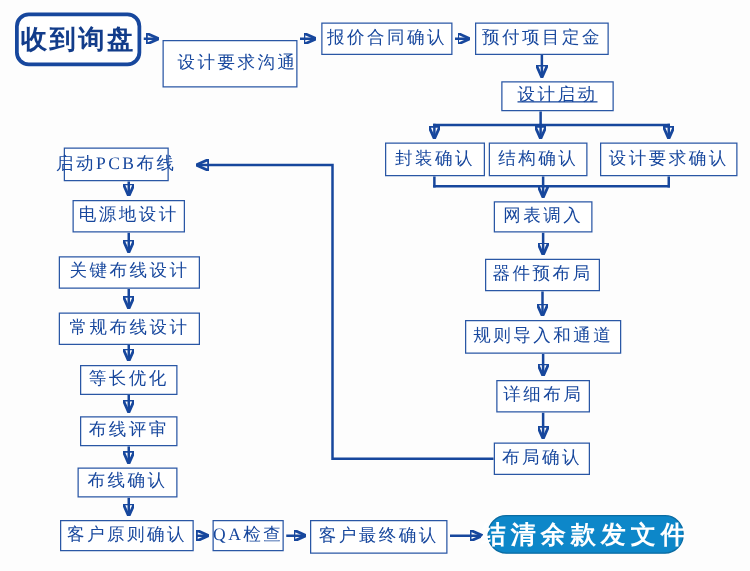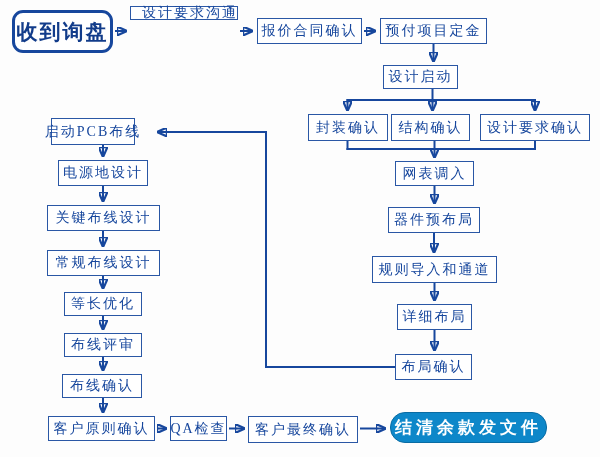--- a/index.html
+++ b/index.html
@@ -15,21 +15,21 @@
     font-size:14px;letter-spacing:2px;white-space:nowrap;line-height:1;
   }
   .node.start{
     border:3px solid #17479d;border-radius:11px;
     font-family:"Liberation Sans","DejaVu Sans",sans-serif;
     font-weight:bold;font-size:21px;color:#123c8a;letter-spacing:2px;
   }
   .node.end{
     background:#0d87c9;border:1px solid #0a6ca3;border-radius:15px;
     font-family:"Liberation Sans","DejaVu Sans",sans-serif;
-    font-weight:bold;font-size:17px;color:#ffffff;letter-spacing:4px;
+    font-weight:bold;font-size:20px;color:#ffffff;letter-spacing:4px;
   }
   svg line, svg path, svg polyline{stroke:#17479d;stroke-width:2;fill:none;}
 </style>
 </head>
 <body>
 
 <div id="canvas">
 
   <svg id="connectors" viewBox="0 0 600 457" xmlns="http://www.w3.org/2000/svg">
     <defs>
@@ -68,25 +68,25 @@
     <line x1="103" y1="316" x2="103" y2="329" marker-end="url(#arr)"></line>
     <line x1="103" y1="357" x2="103" y2="370" marker-end="url(#arr)"></line>
     <line x1="103" y1="398" x2="103" y2="412" marker-end="url(#arr)"></line>
 
     <line x1="157" y1="428.5" x2="166" y2="428.5" marker-end="url(#arr)"></line>
     <line x1="229" y1="428.5" x2="244" y2="428.5" marker-end="url(#arr)"></line>
     <line x1="360" y1="428.5" x2="385" y2="428.5" marker-end="url(#arr)"></line>
   </svg>
 
   <div class="node start" style="left:12px;top:10px;width:101px;height:43px;">收到询盘</div>
-  <div class="node" style="left:130px;top:6px;width:108px;height:14px;padding-left:12px;">设计要求沟通</div>
+  <div class="node" style="left:130px;top:32px;width:108px;height:38px;padding-left:12px;">设计要求沟通</div>
   <div class="node" style="left:257px;top:18px;width:105px;height:26px;">报价合同确认</div>
   <div class="node" style="left:380px;top:18px;width:107px;height:26px;">预付项目定金</div>
 
-  <div class="node" style="left:383px;top:65px;width:75px;height:24px;">设计启动</div>
+  <div class="node" style="left:401px;top:65px;width:90px;height:24px;text-decoration:underline;">设计启动</div>
   <div class="node" style="left:308px;top:114px;width:80px;height:27px;">封装确认</div>
   <div class="node" style="left:391px;top:114px;width:79px;height:27px;">结构确认</div>
   <div class="node" style="left:480px;top:114px;width:110px;height:27px;">设计要求确认</div>
 
   <div class="node" style="left:395px;top:161px;width:79px;height:25px;">网表调入</div>
   <div class="node" style="left:388px;top:207px;width:92px;height:26px;">器件预布局</div>
   <div class="node" style="left:372px;top:256px;width:125px;height:27px;">规则导入和通道</div>
   <div class="node" style="left:397px;top:304px;width:75px;height:26px;">详细布局</div>
   <div class="node" style="left:395px;top:354px;width:77px;height:26px;">布局确认</div>
 

